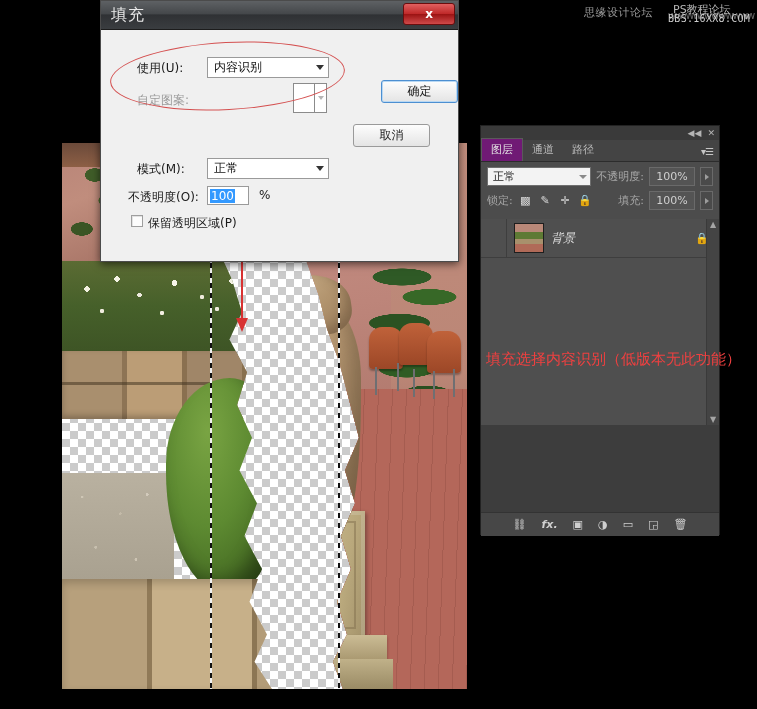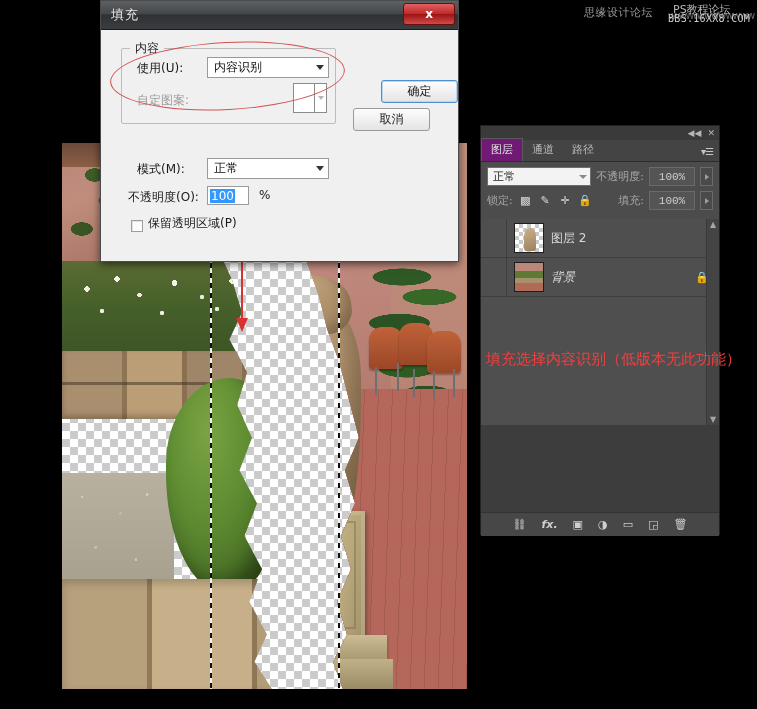--- a/index.html
+++ b/index.html
@@ -189,40 +189,40 @@
     background:#f0f0f0;
     border:1px solid #4b4b4b;
     box-shadow:0 2px 8px rgba(0,0,0,.6);
   }
   .dlg-title {
     height:29px;
     background:linear-gradient(180deg,#5e6164 0%,#45484b 45%,#2f3134 50%,#3a3d40 100%);
     display:flex; align-items:center; position:relative;
     border-bottom:1px solid #1c1c1c;
   }
-  .dlg-title .t { color:#e8e8e8; font-size:13px; margin-left:10px; letter-spacing:1px; }
+  .dlg-title .t { color:#e8e8e8; font-size:16px; margin-left:10px; letter-spacing:1px; }
   .dlg-close {
     position:absolute; right:3px; top:2px; width:52px; height:22px;
     background:linear-gradient(180deg,#e06060 0%,#c02a2a 48%,#9c1414 52%,#d04a4a 100%);
     border:1px solid #6b0d0d; border-radius:3px;
     color:#fff; font-size:12px; font-weight:bold;
     display:flex; align-items:center; justify-content:center;
     cursor:pointer;
   }
   .dlg-body { position:relative; height:233px; padding:10px 12px; }
 
   fieldset.grp {
     position:absolute; border:1px solid #bcbcbc; border-radius:2px;
     margin:0; padding:0;
   }
   fieldset.grp > legend { font-size:12px; color:#222; padding:0 5px; margin-left:8px; }
   #grp-contents { left:20px; top:10px; width:215px; height:84px; }
   #grp-blending { left:20px; top:110px; width:215px; height:108px; }
 
-  .row { position:absolute; display:flex; align-items:flex-end; }
+  .row { position:absolute; display:flex; align-items:flex-start; }
   .lbl { font-size:12px; color:#1a1a1a; white-space:nowrap; }
   .lbl.dim { color:#9b9b9b; }
 
   .combo {
     height:21px; background:#fff; border:1px solid #9a9a9a;
     display:flex; align-items:center; justify-content:space-between;
     padding:0 4px 0 6px; font-size:12px; color:#111; cursor:pointer;
   }
   .combo .caret { width:0;height:0;border-left:4px solid transparent;border-right:4px solid transparent;border-top:5px solid #333; margin-left:6px; }
 
@@ -244,21 +244,21 @@
 
   .btn {
     position:absolute; width:77px; height:23px;
     background:linear-gradient(180deg,#fdfdfd,#e4e4e4);
     border:1px solid #9a9a9a; border-radius:3px;
     font-size:12px; color:#1a1a1a; display:flex; align-items:center; justify-content:center;
     cursor:pointer;
   }
   .btn.primary { border:1px solid #4c8fd1; box-shadow:0 0 0 1px #b9d8f3 inset; }
   #btn-ok { left:252px; top:50px;margin-left:28px; }
-  #btn-cancel { left:252px; top:78px; }
+  #btn-cancel { left:252px; top:94px; }
 
   
   #layers-panel {
     position:absolute; left:480px; top:125px; width:240px; height:410px;
     background:#3d3d3d; border:1px solid #222;
     font-size:11px; color:#c8c8c8;
   }
   .lp-topbar { height:14px; background:#3a3a3a; display:flex; justify-content:flex-end; align-items:center; padding-right:4px; gap:6px; }
   .lp-topbar span { font-size:9px; color:#b5b5b5; cursor:pointer; }
   .lp-tabs { height:22px; background:#444; display:flex; align-items:flex-end; position:relative; border-bottom:1px solid #2c2c2c; }
@@ -267,21 +267,21 @@
   .lp-menu { position:absolute; right:6px; bottom:4px; color:#c5c5c5; font-size:10px; cursor:pointer; letter-spacing:-1px; }
 
   .lp-controls { background:#4c4c4c; padding:5px 6px 4px; }
   .lp-row { display:flex; align-items:center; gap:5px; margin-bottom:5px; }
   .mode-combo { flex:1; height:19px; background:#f3f3f3; border:1px solid #6f6f6f;
     display:flex; align-items:center; justify-content:space-between; padding:0 3px 0 5px;
     font-size:11px; color:#222; cursor:pointer; }
   .mode-combo .caret { width:0;height:0;border-left:4px solid transparent;border-right:4px solid transparent;border-top:4px solid #8a8a8a; }
   .op-label { color:#a8a8a8; font-size:11px; white-space:nowrap; }
   .op-field { width:46px; height:19px; background:#545454; border:1px solid #6a6a6a; color:#cfcfcf;
-    font-size:11px; display:flex; align-items:center; justify-content:center; cursor:text;font-family:Liberation Mono, monospace; }
+    font-size:11px; display:flex; align-items:center; justify-content:center; cursor:text; }
   .op-arrow { width:13px; height:19px; background:#4a4a4a; border:1px solid #6a6a6a;
     display:flex; align-items:center; justify-content:center; cursor:pointer; }
   .op-arrow i { width:0;height:0;border-top:3px solid transparent;border-bottom:3px solid transparent;border-left:4px solid #9d9d9d; }
   .lock-ico { width:15px; height:15px; display:flex; align-items:center; justify-content:center; cursor:pointer; color:#d6d6d6; font-size:11px; }
 
   .lp-list { background:#4f4f4f; height:206px; position:relative; overflow:hidden; }
   .layer-row { height:39px; display:flex; align-items:center; border-bottom:1px solid #3e3e3e; position:relative; cursor:pointer; }
   .layer-row.selected { background:#2b7fe0; }
   .eye-cell { width:26px; height:100%; display:flex; align-items:center; justify-content:center; border-right:1px solid #3e3e3e; }
   .eye { width:13px; height:9px; border-radius:50%/70%; border:1.4px solid #e0e0e0; position:relative; }
@@ -375,23 +375,20 @@
 </div>
 
 <div id="fill-dialog">
   <div class="dlg-title">
     <div class="t">填充</div>
     <div class="dlg-close">x</div>
   </div>
 
   <div class="dlg-body">
 
-    <fieldset class="grp" id="grp-contents">
-      <legend>内容</legend>
-    </fieldset>
 
     <div class="row" style="left:36px; top:30px;">
       <span class="lbl">使用(U):</span>
     </div>
     <div class="combo" style="position:absolute;left:106px;top:27px;width:122px;">
       <span>内容识别</span>
       <span class="caret"></span>
     </div>
 
     <div class="row" style="left:36px; top:62px;">
@@ -470,28 +467,20 @@
       <span class="op-label">填充:</span>
       <div class="op-field">100%</div>
       <div class="op-arrow">
           <i></i>
         </div>
     </div>
   </div>
 
   <div class="lp-list">
 
-    <div class="layer-row">
-      <div class="eye-cell"></div>
-      <div class="thumb">
-        <div class="ck"></div>
-          <div class="mini-stat"></div>
-      </div>
-      <div class="layer-name">图层 2</div>
-    </div>
 
 
     <div class="layer-row">
       <div class="eye-cell"></div>
       <div class="thumb">
         <div class="mini-photo"></div>
       </div>
       <div class="layer-name bg">背景</div>
       <span class="lock-badge">🔒</span>
     </div>

